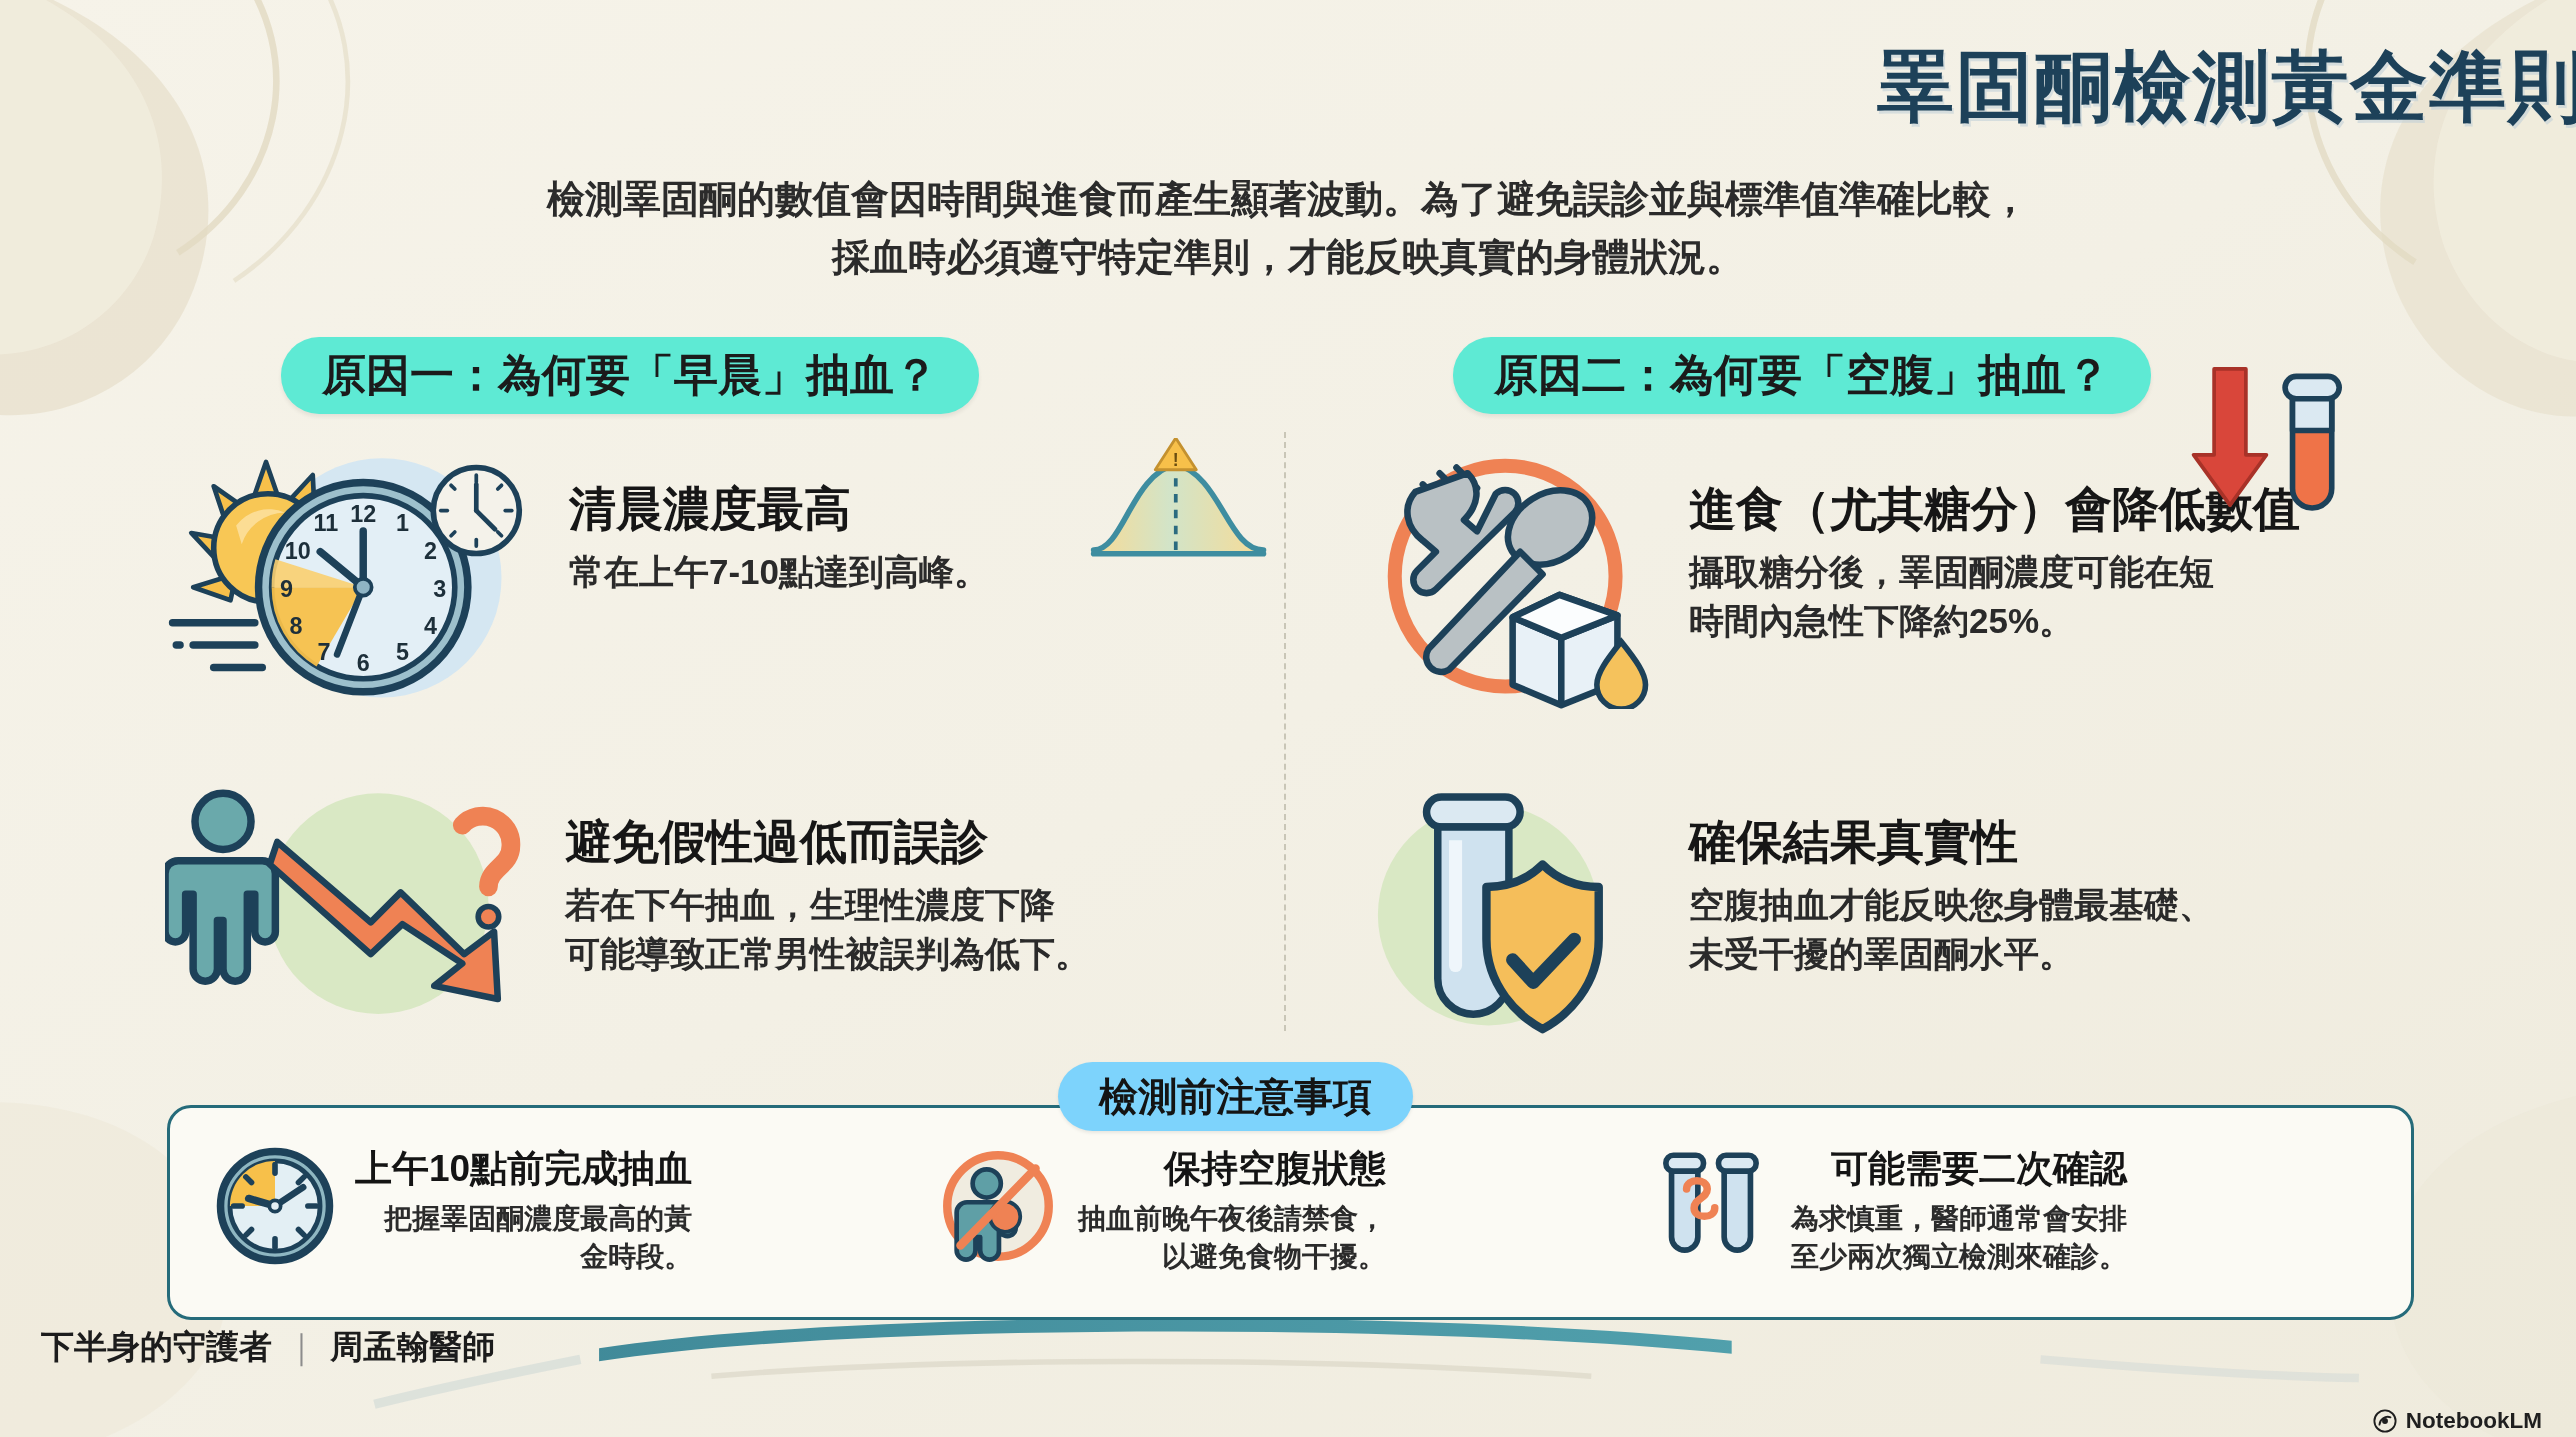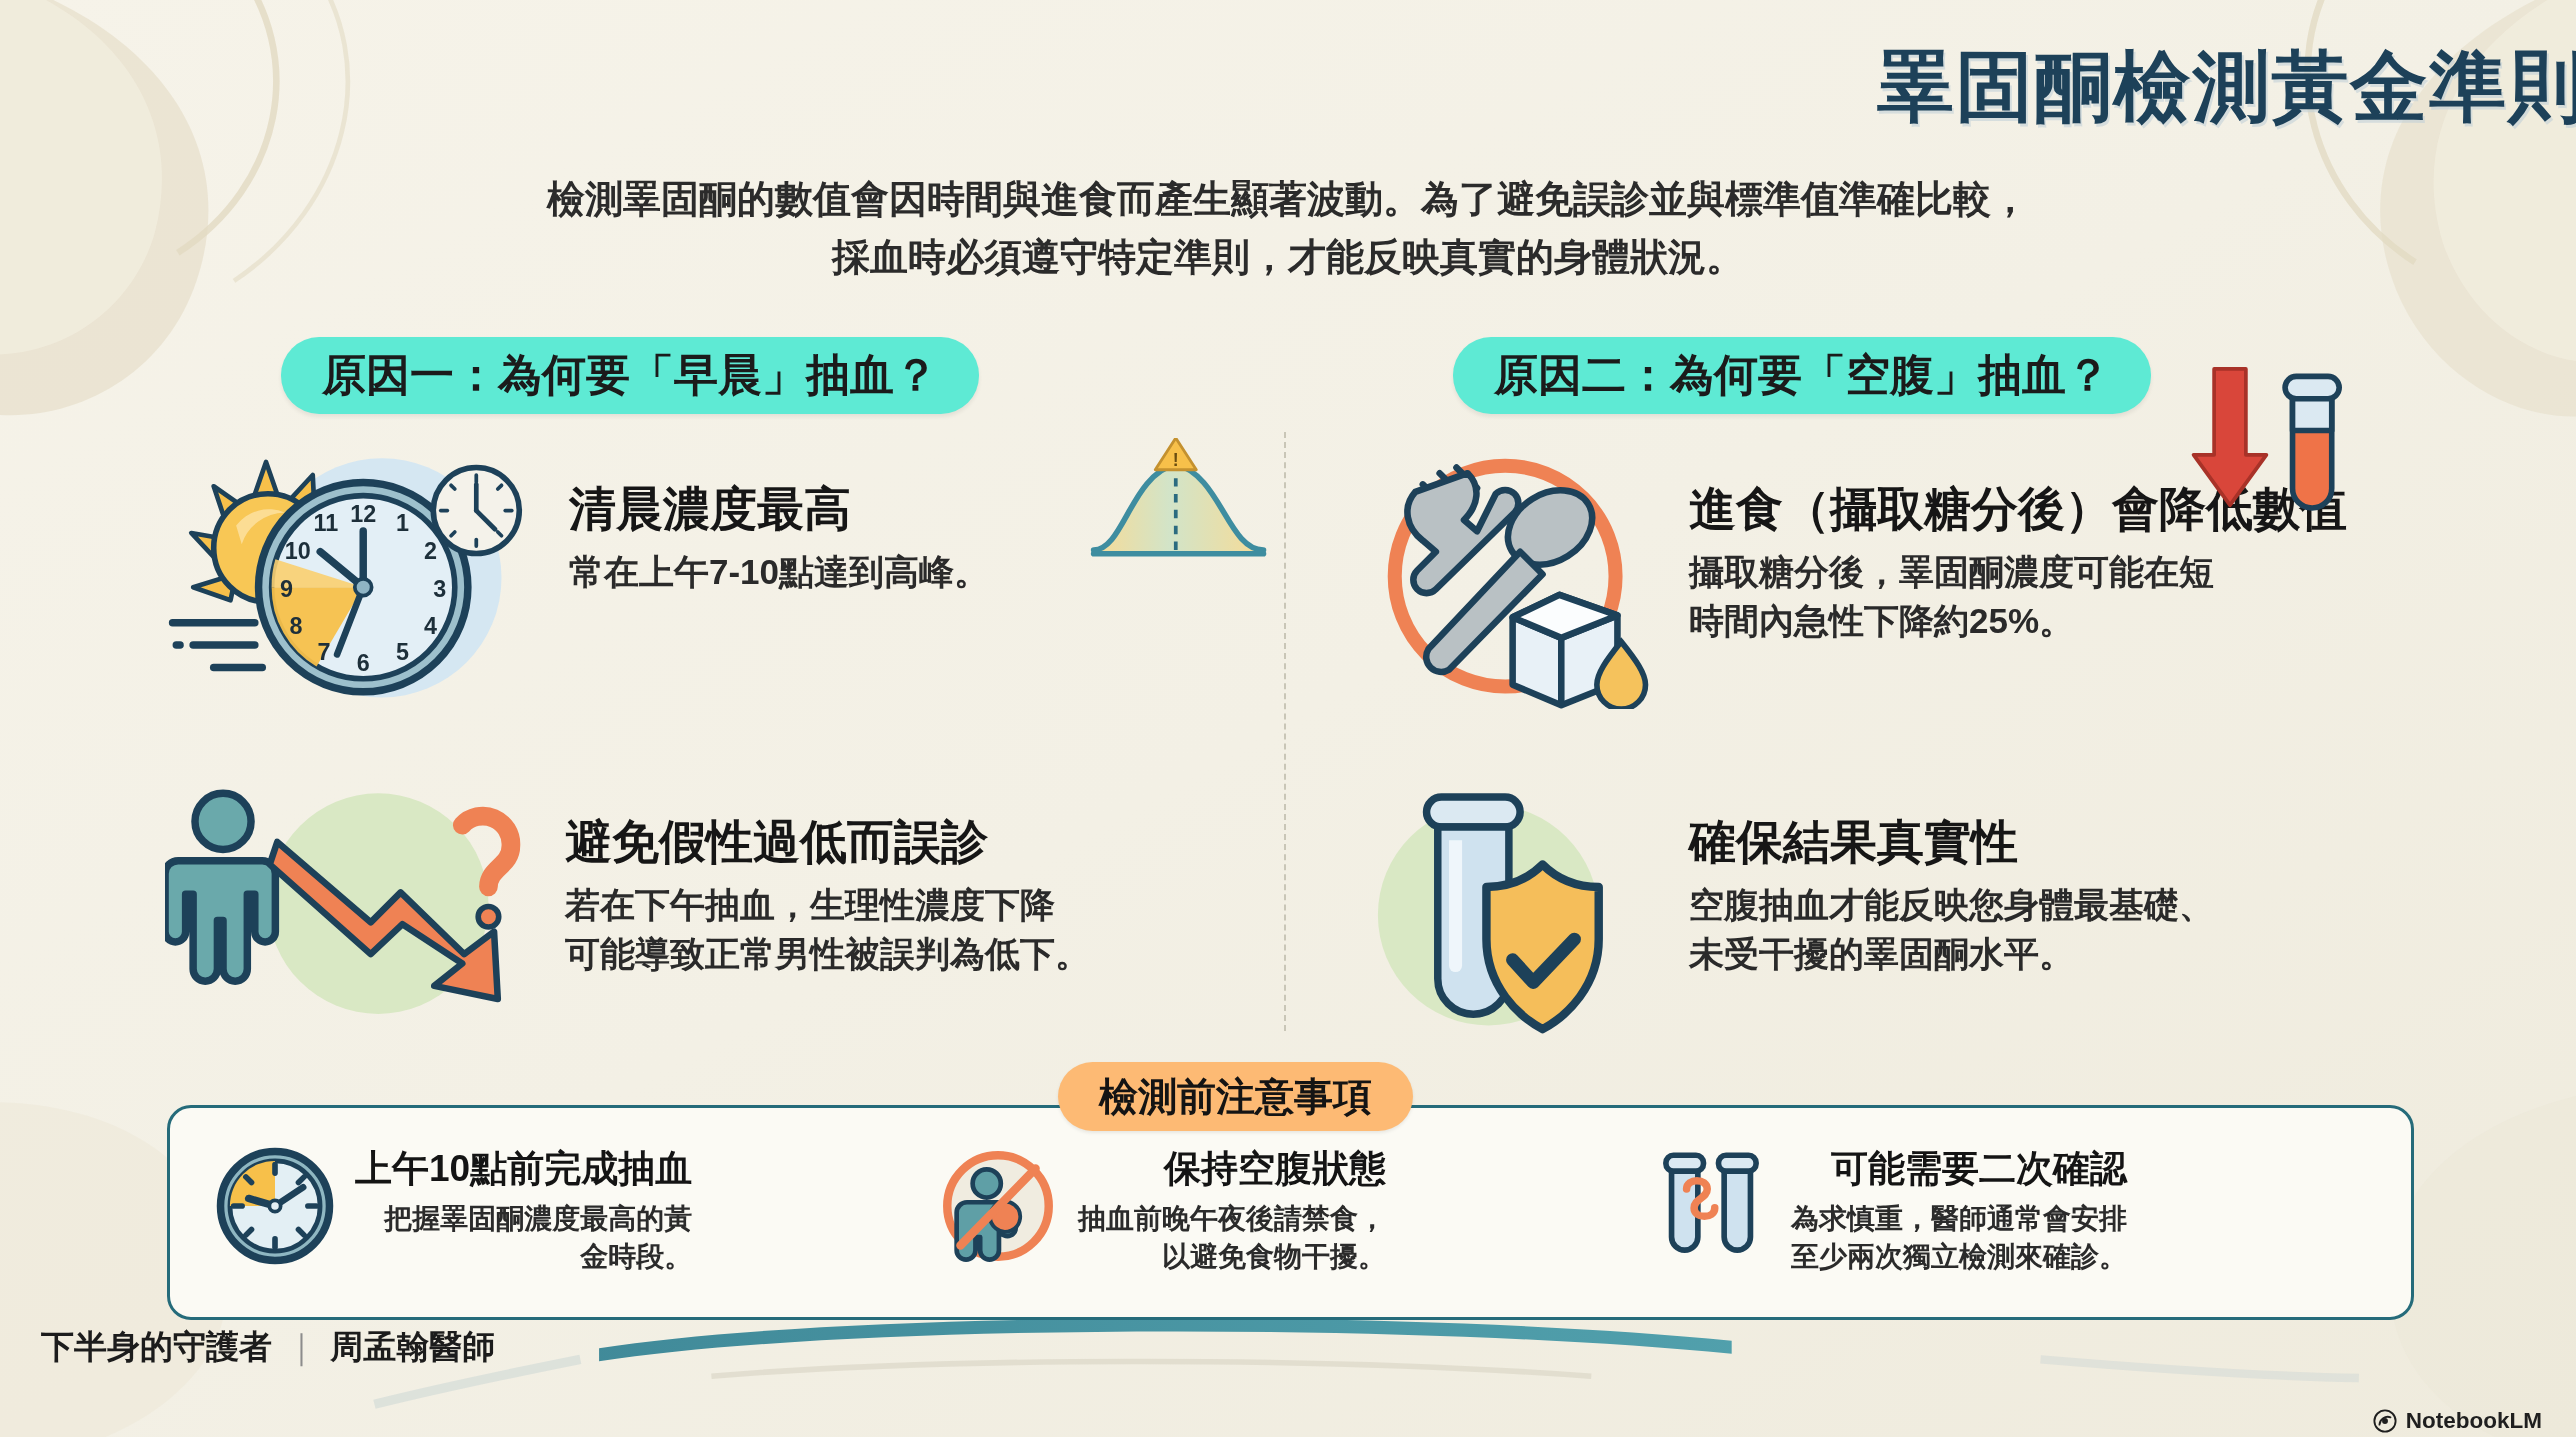--- a/index.html
+++ b/index.html
@@ -86,21 +86,21 @@
   #bottom-panel {
     position: absolute; left: 167px; top: 1105px;
     width: 2247px; height: 215px;
     background: #fbfaf4;
     border: 3.7px solid #256b7a;
     border-radius: 24px;
   }
   #bottom-pill {
     position: absolute; left: 1058px; top: 1062px;
     height: 69px; border-radius: 35px;
-    background: #fdba74;
+    background: #7dd3fc;
     display: flex; align-items: center; justify-content: center;
     padding: 0 41px;
     font-size: 39px; font-weight: 700; color: #141414;
     white-space: nowrap;
     z-index: 3;
     box-shadow: 0 1.9px 3.7px rgba(0,0,0,.08);
   }
   .tip {
     position: absolute; top: 1144px;
     display: flex; align-items: flex-start;
@@ -311,21 +311,21 @@
           <path d="M148,182 L198,158 L260,180 L260,252 L200,276 L148,254 Z" fill="#e8f1f7"></path>
           <path d="M148,182 L200,204 L260,180" fill="none"></path>
           <path d="M200,204 L200,276" fill="none"></path>
           <path d="M148,182 L198,158 L260,180 L200,204 Z" fill="#fbfdfe"></path>
         </g>
 
         <path d="M264,208 c16,20 26,34 26,46 a26,26 0 0 1 -52,0 c0,-12 10,-26 26,-46 z" fill="#f5c25c" stroke="#1d4159" stroke-width="6"></path>
       </svg>
     </div>
     <div class="txt">
-      <div class="bhead">進食（攝取糖分後）會降低數值</div>
+      <div class="bhead">進食（尤其糖分）會降低數值</div>
       <div class="bbody">
         <span>攝取糖分後，睪固酮濃度可能在短</span>
         <span>時間內急性下降約25%。</span>
       </div>
     </div>
 
     <svg width="168" height="150" viewBox="0 0 180 160" style="position:absolute;left:814px;top:-84px;">
       <path d="M28,6 h34 v92 h22 L45,152 L6,98 h22 Z" fill="#d9463a" stroke="#a83228" stroke-width="4" stroke-linejoin="round"></path>
       <g stroke="#1d4159" stroke-width="6" stroke-linejoin="round">
         <rect x="104" y="14" width="58" height="24" rx="12" fill="#dbe9f2"></rect>

